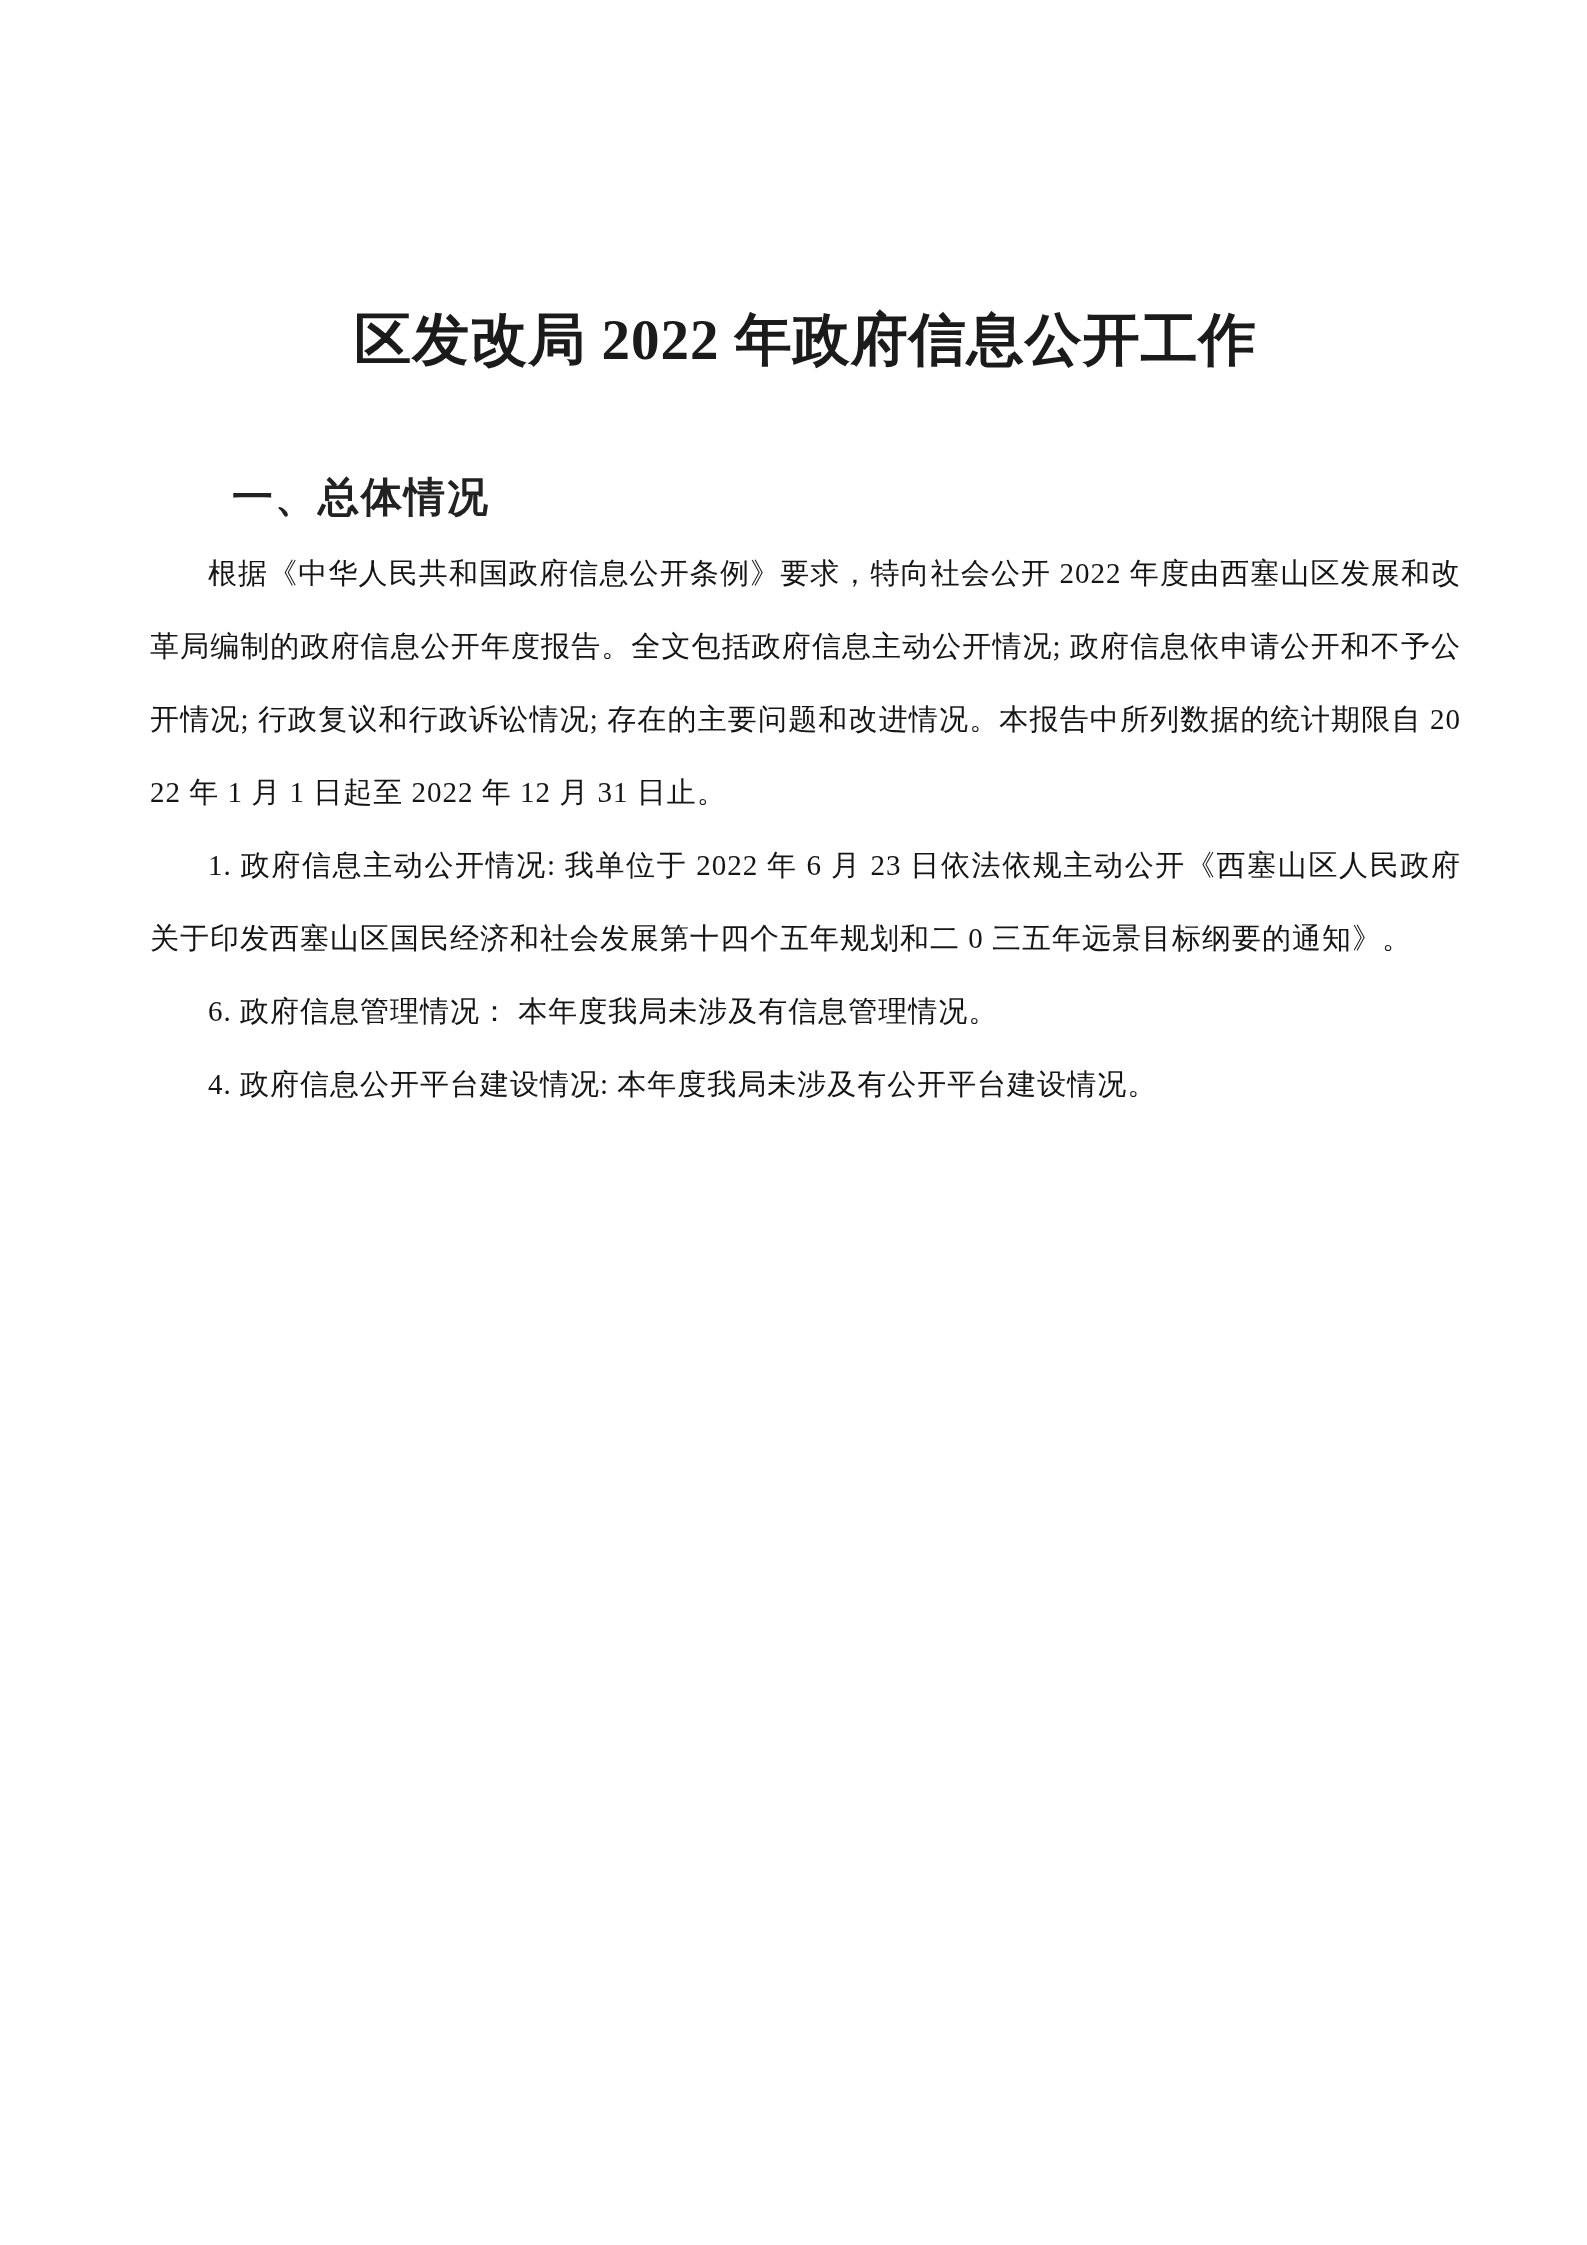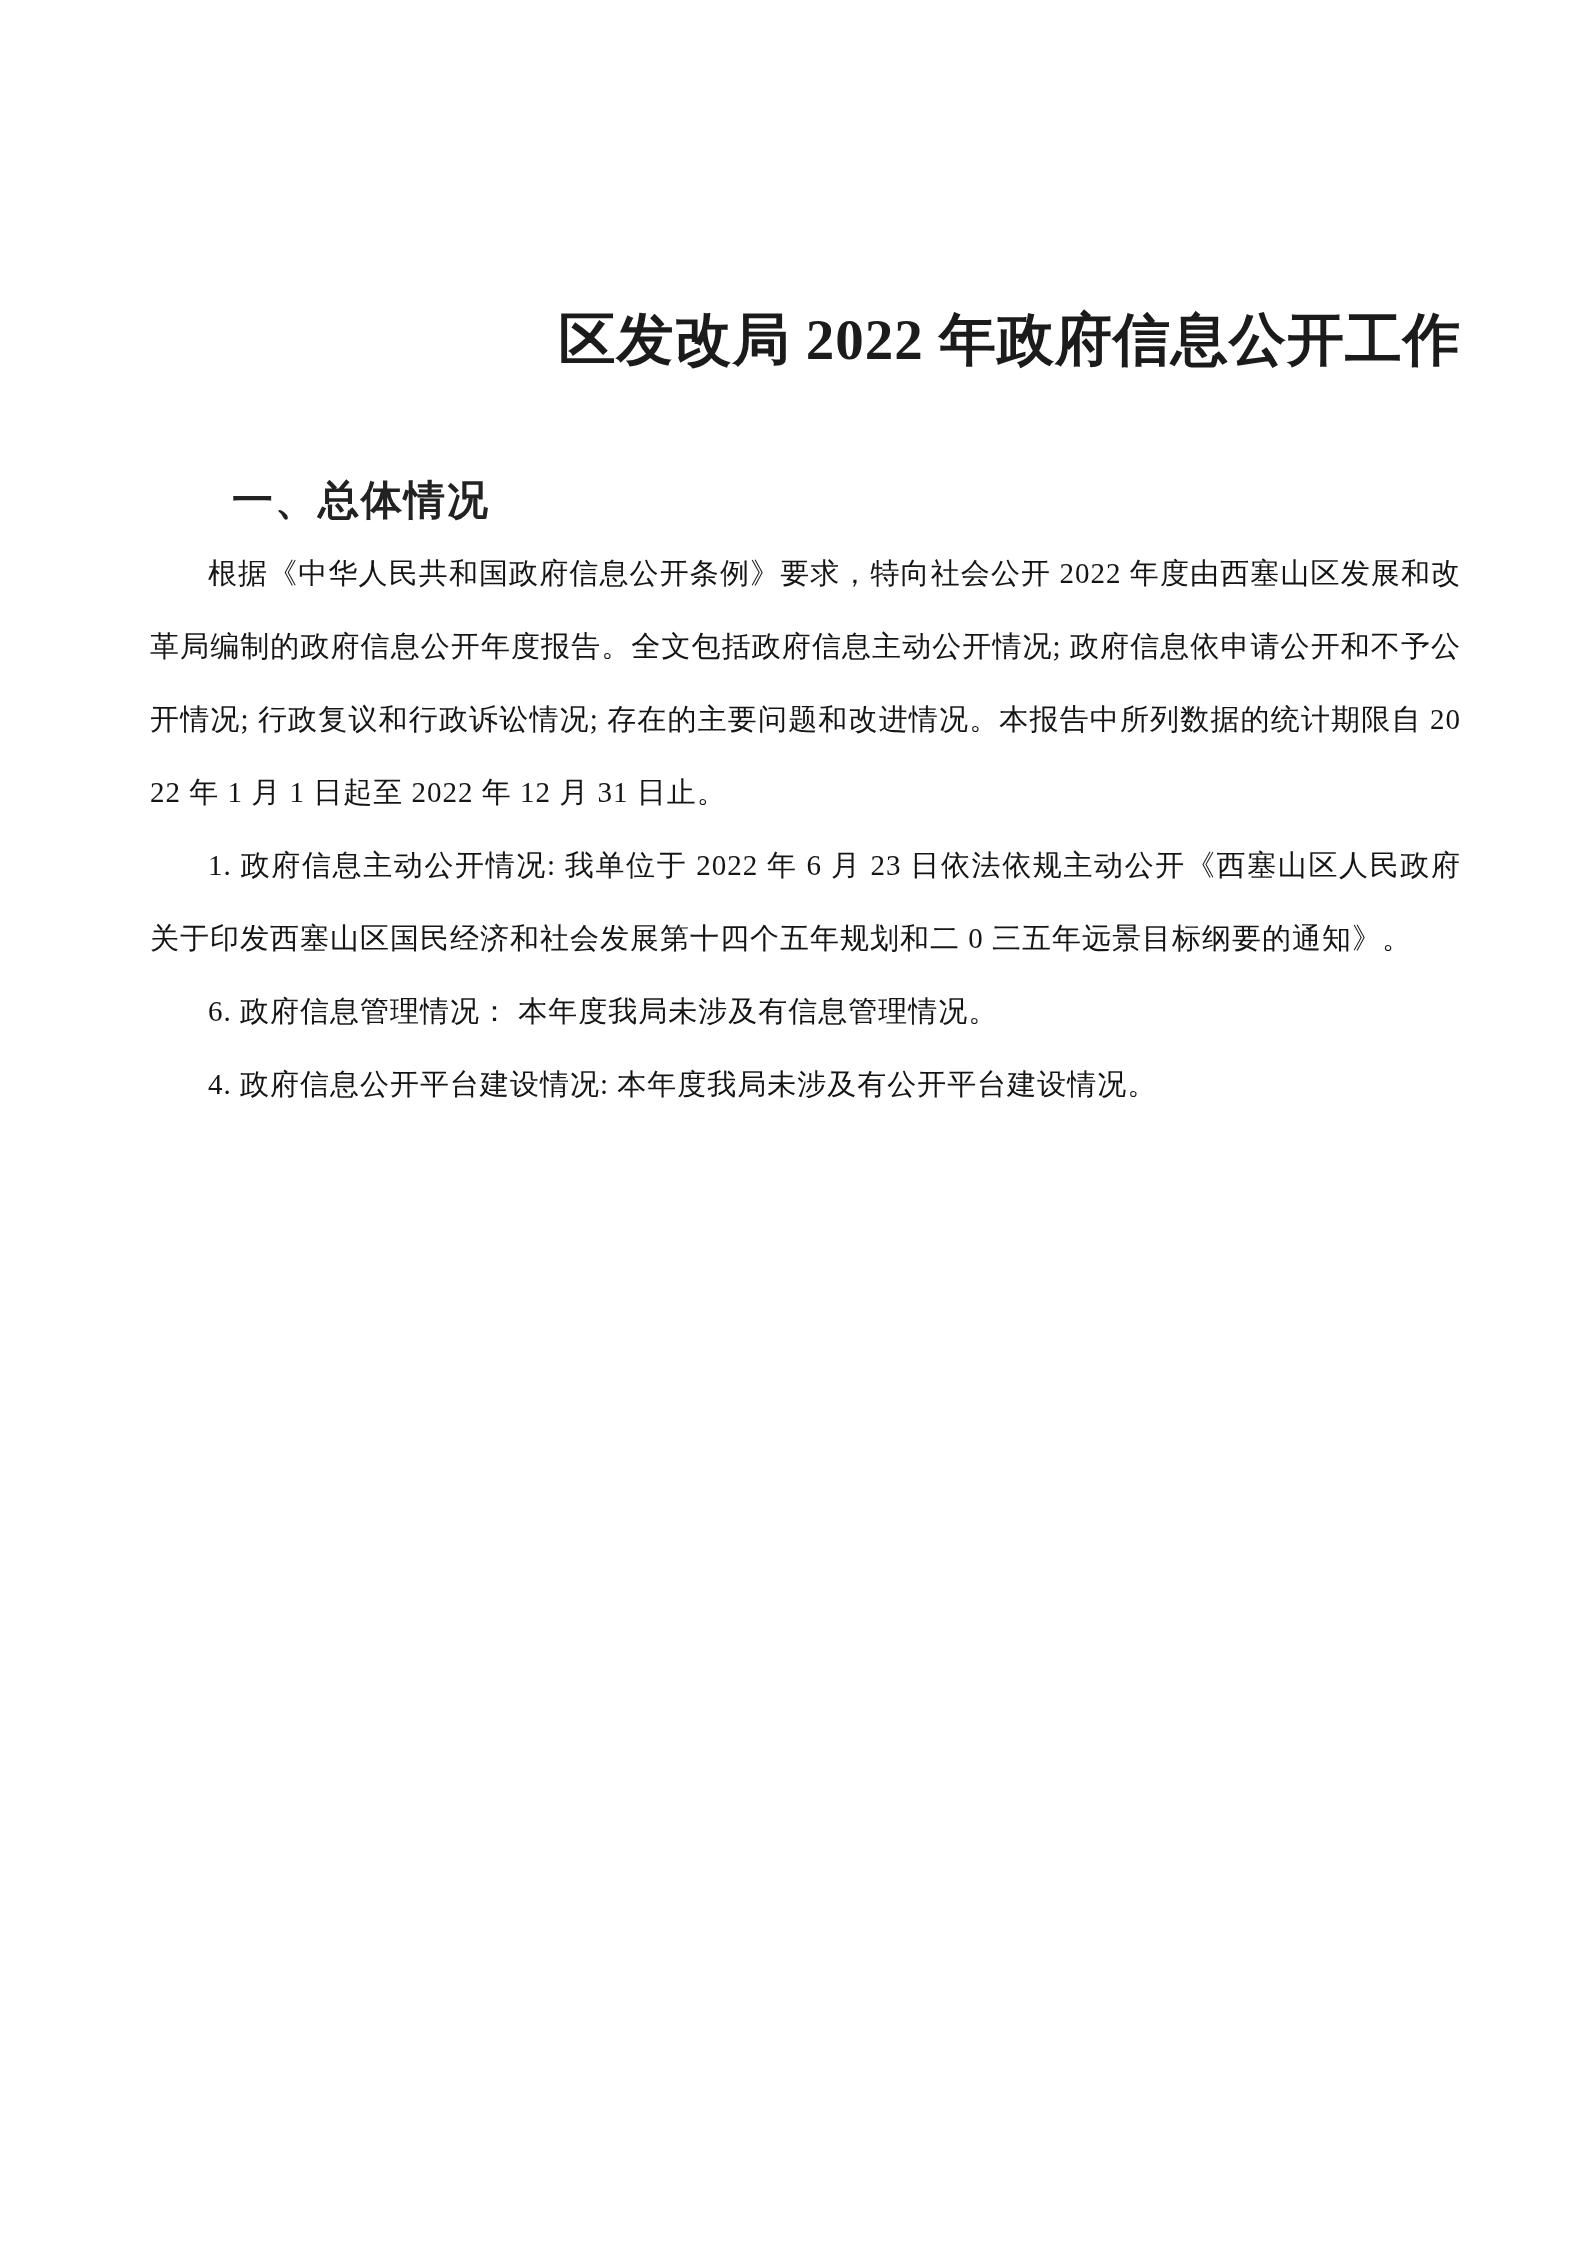--- a/index.html
+++ b/index.html
@@ -13,38 +13,38 @@
     height: 2245px;
     background: #ffffff;
     color: #1b1b1b;
     box-sizing: border-box;
     padding: 292px 126px 0 150px;
     font-family: "Liberation Serif", "DejaVu Serif", serif;
     overflow: hidden;
   }
   h1.doc-title {
     margin: 0;
-    text-align: right;
+    text-align: center;
     font-size: 57px;
     line-height: 96px;
     font-weight: 700;
     letter-spacing: 1px;
     font-family: "Liberation Serif", "DejaVu Serif", serif;
   }
   h1.doc-title .title-line {
     display: block;
   }
   h2.section-heading {
     margin: 76px 0 0 0;
     font-size: 41px;
     line-height: 73px;
     font-weight: 700;
     text-indent: 2em;
     letter-spacing: 2px;
-    font-family: Liberation Serif, serif;
+    font-family: Liberation Mono, monospace;
     color: #222222;
   }
   p.body-para {
     margin: 0;
     font-size: 29px;
     line-height: 73px;
     text-align: justify;
     text-indent: 2em;
     letter-spacing: 1px;
     word-break: break-all;

